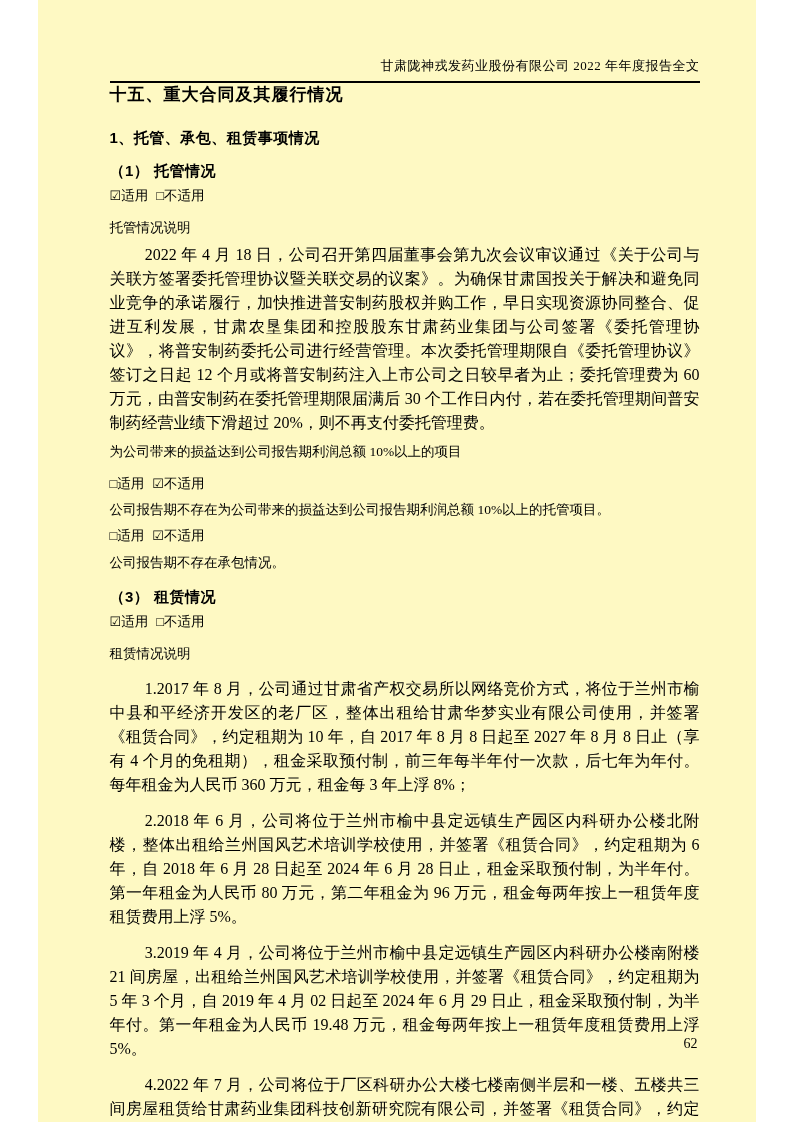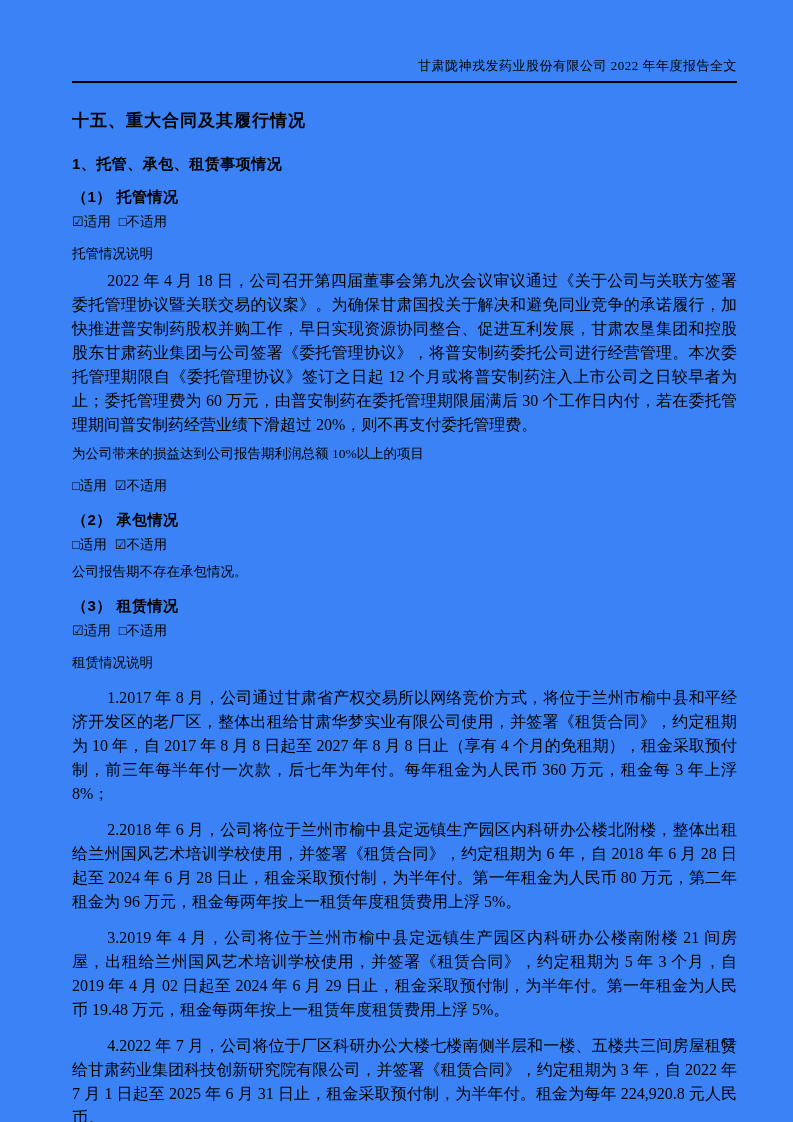--- a/index.html
+++ b/index.html
@@ -1,22 +1,22 @@
 <!DOCTYPE html>
 <html><head>
 <meta charset="utf-8">
 <style>
   * { margin: 0; padding: 0; box-sizing: border-box; }
   html, body { background: #ffffff; }
   .page {
     position: relative;
-    width: 793px;
+    width: 718px;
     height: 1122px;
     margin: 0 auto;
-    background: #3b82f6;
+    background: #fef9c3;
     color: #000000;
     font-family: "Liberation Serif", "DejaVu Serif", serif;
     overflow: hidden;
   }
   .content {
     position: absolute;
     left: 72px;
     right: 56px;
     top: 57px;
   }
@@ -24,21 +24,20 @@
     text-align: right;
     font-size: 13px;
     letter-spacing: 0.5px;
     padding-bottom: 6px;
     border-bottom: 2px solid #000000;
   }
   .h1 {
     font-family: "Liberation Sans", "DejaVu Sans", sans-serif;
     font-weight: bold;
     font-size: 17px;
-    margin-top: 26px;
     letter-spacing: 1px;
   }
   .h2 {
     font-family: "Liberation Sans", "DejaVu Sans", sans-serif;
     font-weight: bold;
     font-size: 15px;
     margin-top: 23px;
     letter-spacing: 0.5px;
   }
   .h3 {
@@ -89,22 +88,22 @@
       <span class="box">☑</span><span>适用</span><span class="gap"></span><span class="box">□</span><span>不适用</span>
     </div>
     <div class="row tight">托管情况说明</div>
 
     <div class="para">2022 年 4 月 18 日，公司召开第四届董事会第九次会议审议通过《关于公司与关联方签署委托管理协议暨关联交易的议案》。为确保甘肃国投关于解决和避免同业竞争的承诺履行，加快推进普安制药股权并购工作，早日实现资源协同整合、促进互利发展，甘肃农垦集团和控股股东甘肃药业集团与公司签署《委托管理协议》，将普安制药委托公司进行经营管理。本次委托管理期限自《委托管理协议》签订之日起 12 个月或将普安制药注入上市公司之日较早者为止；委托管理费为 60 万元，由普安制药在委托管理期限届满后 30 个工作日内付，若在委托管理期间普安制药经营业绩下滑超过 20%，则不再支付委托管理费。</div>
 
     <div class="row tight" style="margin-top:6px">为公司带来的损益达到公司报告期利润总额 10%以上的项目</div>
     <div class="row tight checkbox-row">
       <span class="box">□</span><span>适用</span><span class="gap"></span><span class="box">☑</span><span>不适用</span>
     </div>
+    <div class="row" style="margin-top:4px">公司报告期不存在为公司带来的损益达到公司报告期利润总额 10%以上的托管项目。</div>
 
-    <div class="h3">（2） 承包情况</div>
 
     <div class="row checkbox-row">
       <span class="box">□</span><span>适用</span><span class="gap"></span><span class="box">☑</span><span>不适用</span>
     </div>
     <div class="row" style="margin-top:5px">公司报告期不存在承包情况。</div>
 
     <div class="h3">（3） 租赁情况</div>
 
     <div class="row checkbox-row">
       <span class="box">☑</span><span>适用</span><span class="gap"></span><span class="box">□</span><span>不适用</span>

